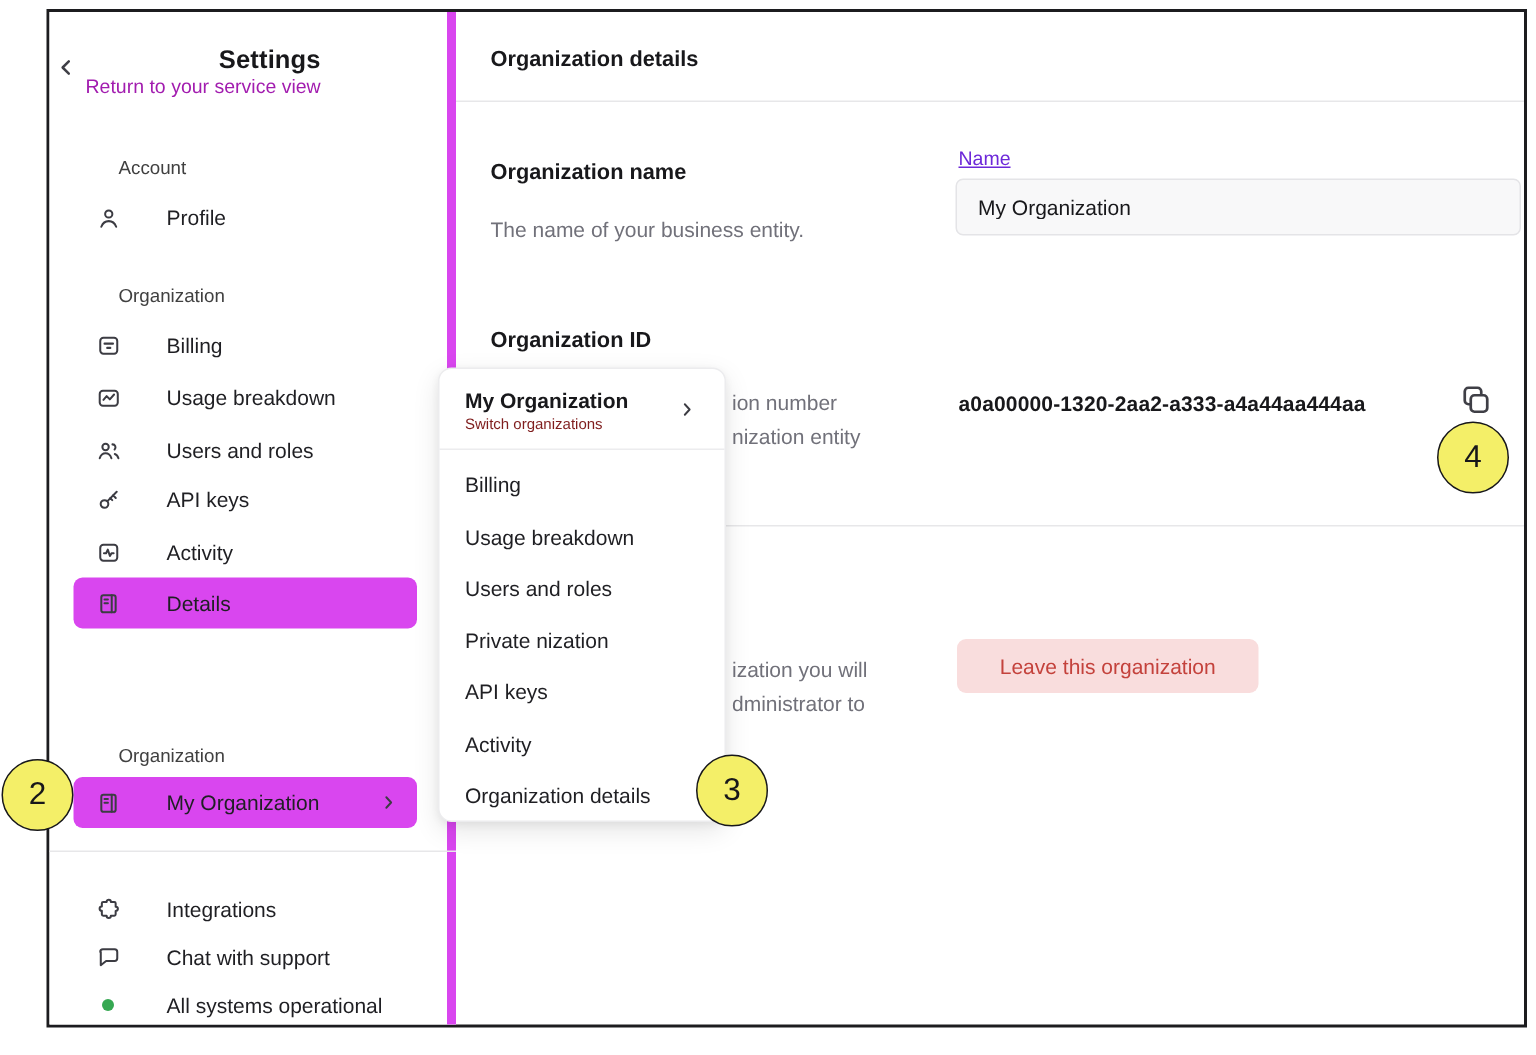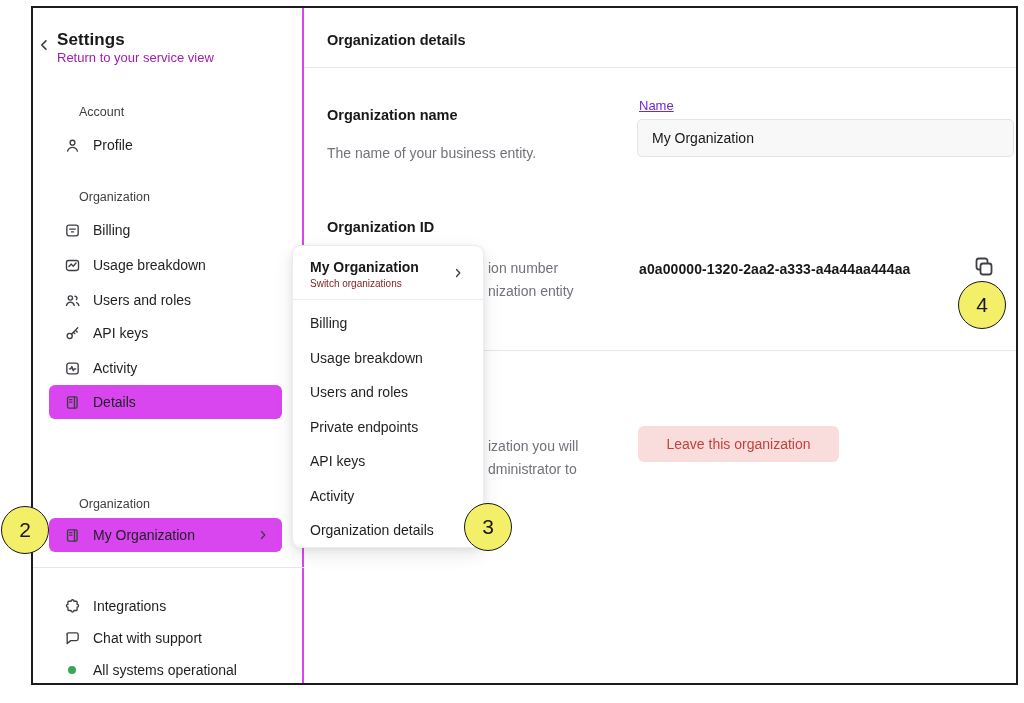--- a/index.html
+++ b/index.html
@@ -4,28 +4,28 @@
 <style>
   * { margin:0; padding:0; box-sizing:border-box; }
   html,body { width:1024px; height:703px; background:#fff; overflow:hidden;
     font-family:"Liberation Sans", sans-serif; -webkit-font-smoothing:antialiased; }
 
   .frame { position:absolute; left:31px; top:6px; width:987px; height:679px;
     background:#fff; border:2px solid #1c1c1f; }
 
   
   .sidebar { position:absolute; left:0; top:0; bottom:0; width:271px;
-    border-right:2px solid #d946ef; background:#fff; }
+    border-right:6px solid #d946ef; background:#fff;text-align:right; }
   .side-head { position:absolute; left:24px; top:22px; }
   .back-chip { position:absolute; left:-22px; top:6px; width:18px; height:18px; color:#3f3f46; cursor:pointer; }
   .side-title { font-size:17px; font-weight:700; color:#18181b; letter-spacing:.1px; }
   .side-sub { margin-top:0; font-size:13px; color:#a21caf; }
   .side-label { position:absolute; left:46px; font-size:12.5px; color:#404040; }
   .side-item { position:absolute; left:16px; right:20px; height:34px; display:flex; align-items:center;
-    gap:12px; padding-left:15px; border-radius:6px; font-size:14px; color:#1f1f23; cursor:pointer; }
+    gap:30px; padding-left:15px; border-radius:6px; font-size:14px; color:#1f1f23; cursor:pointer; }
   .side-item.active { background:#d946ef; }
   .side-item .ic { width:17px; height:17px; flex:0 0 17px; color:#3c3c43; display:flex; align-items:center; justify-content:center; }
   .side-item .chev { margin-left:auto; margin-right:12px; width:14px; height:14px; color:#3c3c43; }
   .side-divider { position:absolute; left:0; width:271px; height:1px; background:#e7e7e9; }
   .status-dot { width:8px; height:8px; border-radius:50%; background:#36a852; margin:0 5px 0 4px; flex:0 0 8px; }
 
   
   .main-header { position:absolute; left:294px; top:24px; font-size:14.5px; font-weight:700; color:#18181b; }
   .header-divider { position:absolute; left:271px; right:0; top:59px; height:1px; background:#e7e7e9; }
   .sec-heading { position:absolute; font-size:14.5px; font-weight:700; color:#18181b; }
@@ -227,21 +227,21 @@
         <svg viewBox="0 0 24 24" width="14" height="14" fill="none" stroke="currentColor" stroke-width="2.2" stroke-linecap="round" stroke-linejoin="round">
             <path d="M9.5 6l5.5 6-5.5 6"></path>
           </svg>
       </span>
     </div>
     <div class="dd-divider"></div>
     <div style="padding-top:6px">
       <div class="dd-item">Billing</div>
       <div class="dd-item">Usage breakdown</div>
       <div class="dd-item">Users and roles</div>
-      <div class="dd-item">Private endpoints</div>
+      <div class="dd-item">Private nization</div>
       <div class="dd-item">API keys</div>
       <div class="dd-item">Activity</div>
       <div class="dd-item">Organization details</div>
     </div>
   </div>
 
 </div>
 
 <div class="badge" style="left:1px; top:506px">2</div>
 <div class="badge" style="left:464px; top:503px">3</div>

